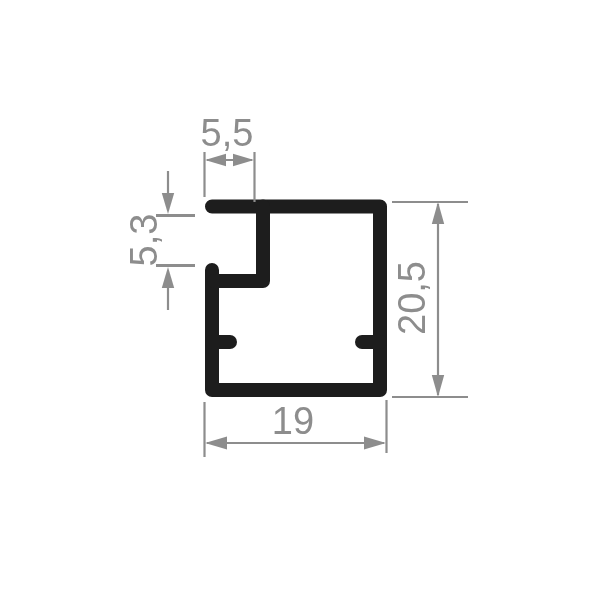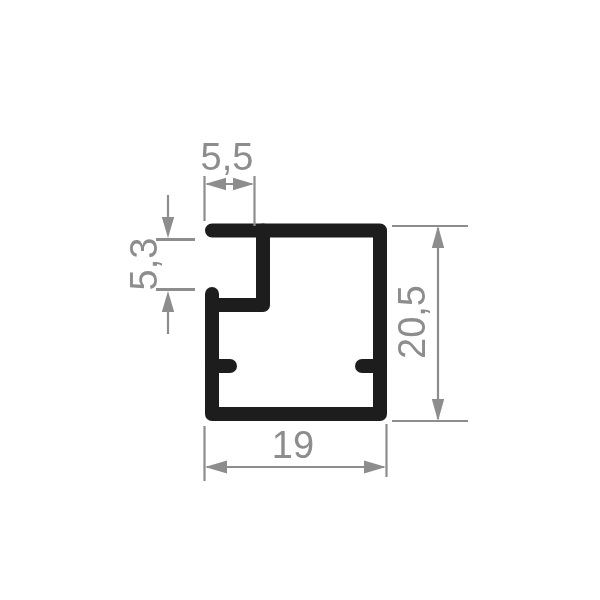--- a/index.html
+++ b/index.html
@@ -8,21 +8,20 @@
     width: 600px;
     height: 600px;
     background: #ffffff;
     overflow: hidden;
   }
   .canvas {
     width: 600px;
     height: 556px;
     position: relative;
     background: #ffffff;
-    margin-top: 24px;
   }
   svg { display: block; }
   .profile-stroke {
     fill: none;
     stroke: var(--profile-color, #1d1d1d);
     stroke-width: 14;
     stroke-linecap: round;
     stroke-linejoin: round;
   }
   .dim-line {

